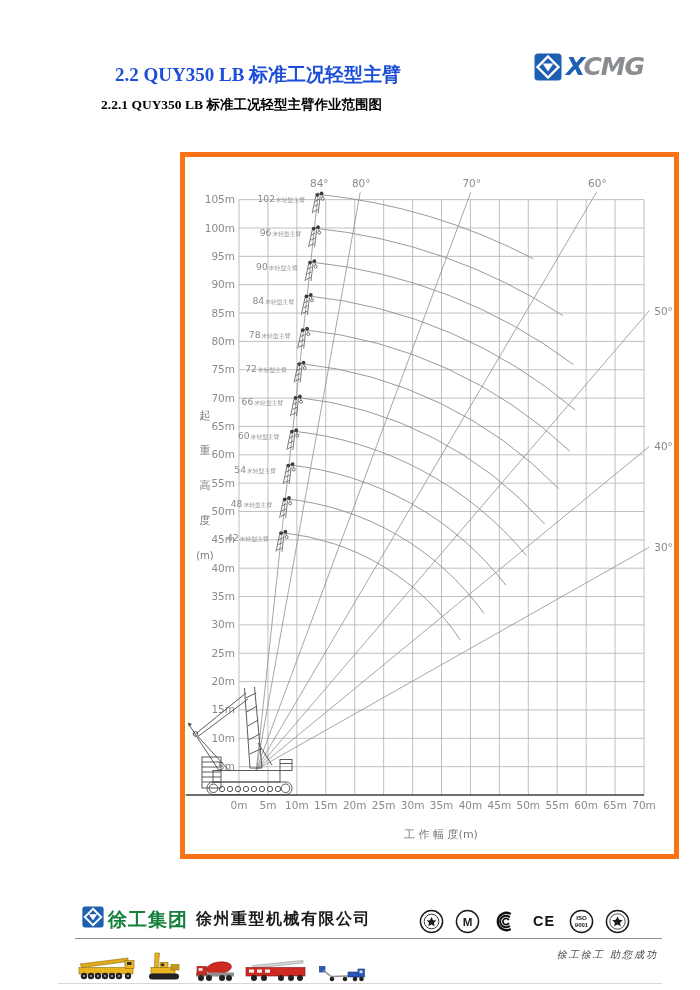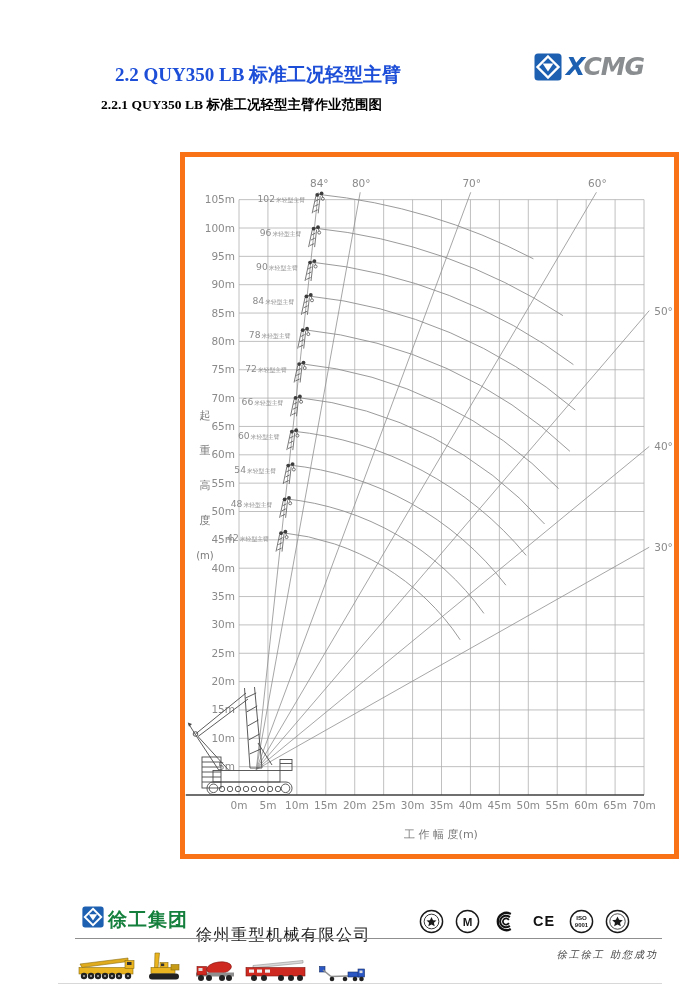--- a/index.html
+++ b/index.html
@@ -12,22 +12,22 @@
   .xcmg-top{position:absolute;left:534px;top:31px;display:flex;align-items:center;gap:4px;margin-top:22px;}
   .xcmg-word{font-family:"DejaVu Sans","Liberation Sans",sans-serif;font-style:italic;font-weight:800;
              font-size:25px;letter-spacing:-1px;line-height:28px;}
   .xcmg-word .x{color:#1d5fb0;}  .xcmg-word .rest{color:#8a8d90;}
   .chart-box{position:absolute;left:133px;top:152px;width:489px;height:697px;border:5px solid #f97316;margin-left:47px;}
   .chart-box svg{display:block;}
   .chart-box svg text{font-family:"DejaVu Sans","Liberation Sans",sans-serif;}
   .f-logo{position:absolute;left:82px;top:906px;}
   .f-group{position:absolute;left:108px;top:907px;font-size:19px;font-weight:800;color:#15803d;
            letter-spacing:1px;white-space:nowrap;}
-  .f-name{position:absolute;left:196px;top:909px;font-size:16px;font-weight:400;color:#1a1a1a;
-           letter-spacing:1.5px;white-space:nowrap;margin-top:16px;}
+  .f-name{position:absolute;left:196px;top:909px;font-size:16px;font-weight:700;color:#1a1a1a;
+           letter-spacing:1.5px;white-space:nowrap;}
   .f-certs{position:absolute;left:418px;top:908px;display:flex;gap:9px;align-items:center;}
   .f-rule{position:absolute;left:75px;top:938px;width:587px;height:1px;background:#8f8f8f;}
   .f-trucks{position:absolute;left:78px;top:944px;width:302px;height:38px;display:flex;
             align-items:flex-end;gap:9px;}
   .f-slogan{position:absolute;left:420px;top:948px;width:238px;text-align:right;
             font-family:"DejaVu Serif","Liberation Serif",serif;font-style:italic;font-size:10px;
             color:#3f3f3f;letter-spacing:2px;white-space:nowrap;}
   .f-bottomline{position:absolute;left:58px;top:983px;width:604px;height:1px;background:#d8d8d8;}
 </style>
 </head>

